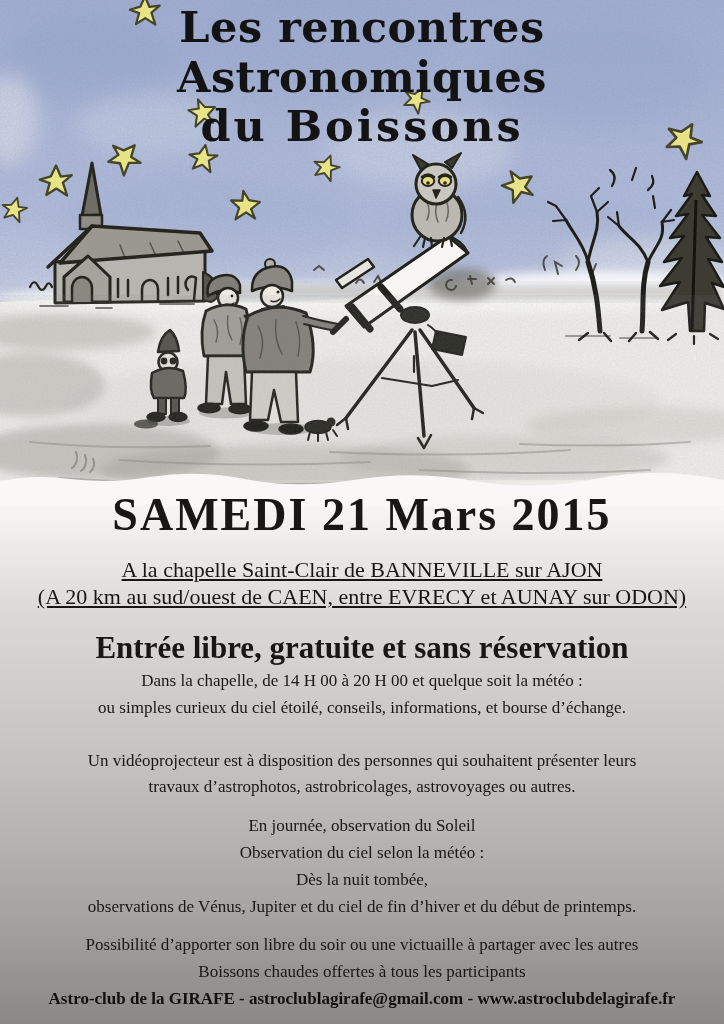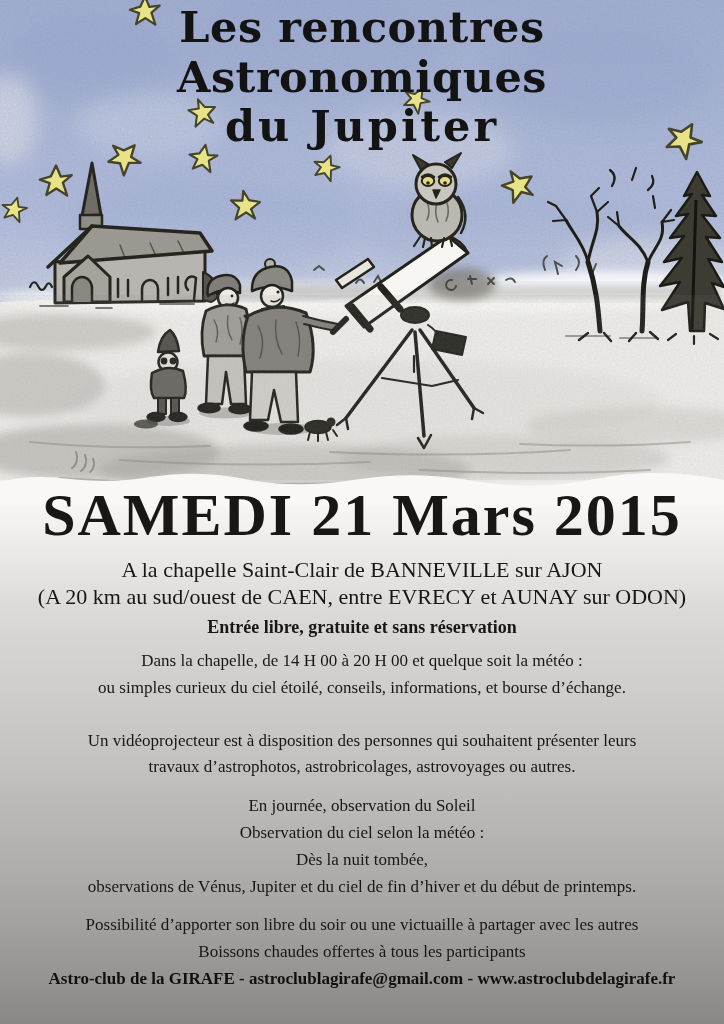--- a/index.html
+++ b/index.html
@@ -9,24 +9,24 @@
     font-family:"Liberation Serif",serif;color:#161616;
   }
   .illustration{position:absolute;top:0;left:0;z-index:1;}
   .title-block{position:absolute;top:0;left:0;width:724px;z-index:2;text-align:center;
     font-family:"DejaVu Serif",serif;font-weight:bold;color:#131313;}
   .title-line1{font-size:43px;line-height:50px;padding-top:2px;letter-spacing:0.5px;}
   .title-line2{font-size:43px;line-height:48px;letter-spacing:3px;}
   .edition{position:absolute;top:103px;left:470px;transform:translateX(-50%);
     font-family:"Liberation Sans",sans-serif;font-weight:bold;font-size:22px;color:#181818;white-space:nowrap;}
   .content{position:absolute;top:486px;left:0;width:724px;z-index:2;text-align:center;color:#181715;}
-  .date-heading{margin:0;font-size:60px;line-height:58px;font-weight:bold;letter-spacing:2px;white-space:nowrap;}
-  .loc{font-size:22px;line-height:27px;white-space:nowrap;}
+  .date-heading{margin:0;font-size:46px;line-height:58px;font-weight:bold;letter-spacing:2px;white-space:nowrap;}
+  .loc{font-size:22px;line-height:27px;white-space:nowrap;text-decoration:underline;}
   .loc-first{margin-top:12px;}
-  .entry{font-size:18px;line-height:33px;font-weight:bold;margin-top:1px;white-space:nowrap;}
+  .entry{font-size:31px;line-height:33px;font-weight:bold;margin-top:21px;white-space:nowrap;}
   .body-line{font-size:17px;line-height:26.8px;white-space:nowrap;}
   .para-1{margin-top:4px;}
   .para-2{margin-top:26px;}
   .para-3{margin-top:12px;}
   .para-4{margin-top:12px;}
   .footer-line{font-size:17px;line-height:22px;font-weight:bold;margin-top:2px;white-space:nowrap;color:#11100e;}
 </style>
 </head>
 <body>
 
@@ -233,21 +233,21 @@
       <path d="M76,452 a10,12 0 0 1 -4,16 M85,455 a10,12 0 0 1 -4,16 M93,459 a9,10 0 0 1 -3,13" stroke="#55534c" opacity="0.9"></path>
     </g>
 
     <rect x="0" y="295" width="724" height="185" filter="url(#grain)" opacity="0.28"></rect>
 
     <path d="M0,506 L0,482 Q30,474 70,479 Q110,484 150,477 Q200,469 250,480 Q300,489 360,479 Q420,470 480,482 Q540,491 600,478 Q660,467 724,480 L724,506 Z" fill="#f9f8f6"></path>
   </svg>
 
   <div class="title-block">
     <div class="title-line1">Les rencontres Astronomiques</div>
-    <div class="title-line2">du Jupiter</div>
+    <div class="title-line2">du Boissons</div>
   </div>
   <div class="edition">(13ème édition)</div>
 
   <div class="content">
     <h1 class="date-heading">SAMEDI 21 Mars 2015</h1>
     <div class="loc loc-first">A la chapelle Saint-Clair de BANNEVILLE sur AJON</div>
     <div class="loc">(A 20 km au sud/ouest de CAEN, entre EVRECY et AUNAY sur ODON)</div>
     <div class="entry">Entrée libre, gratuite et sans réservation</div>
 
     <div class="para-1">

